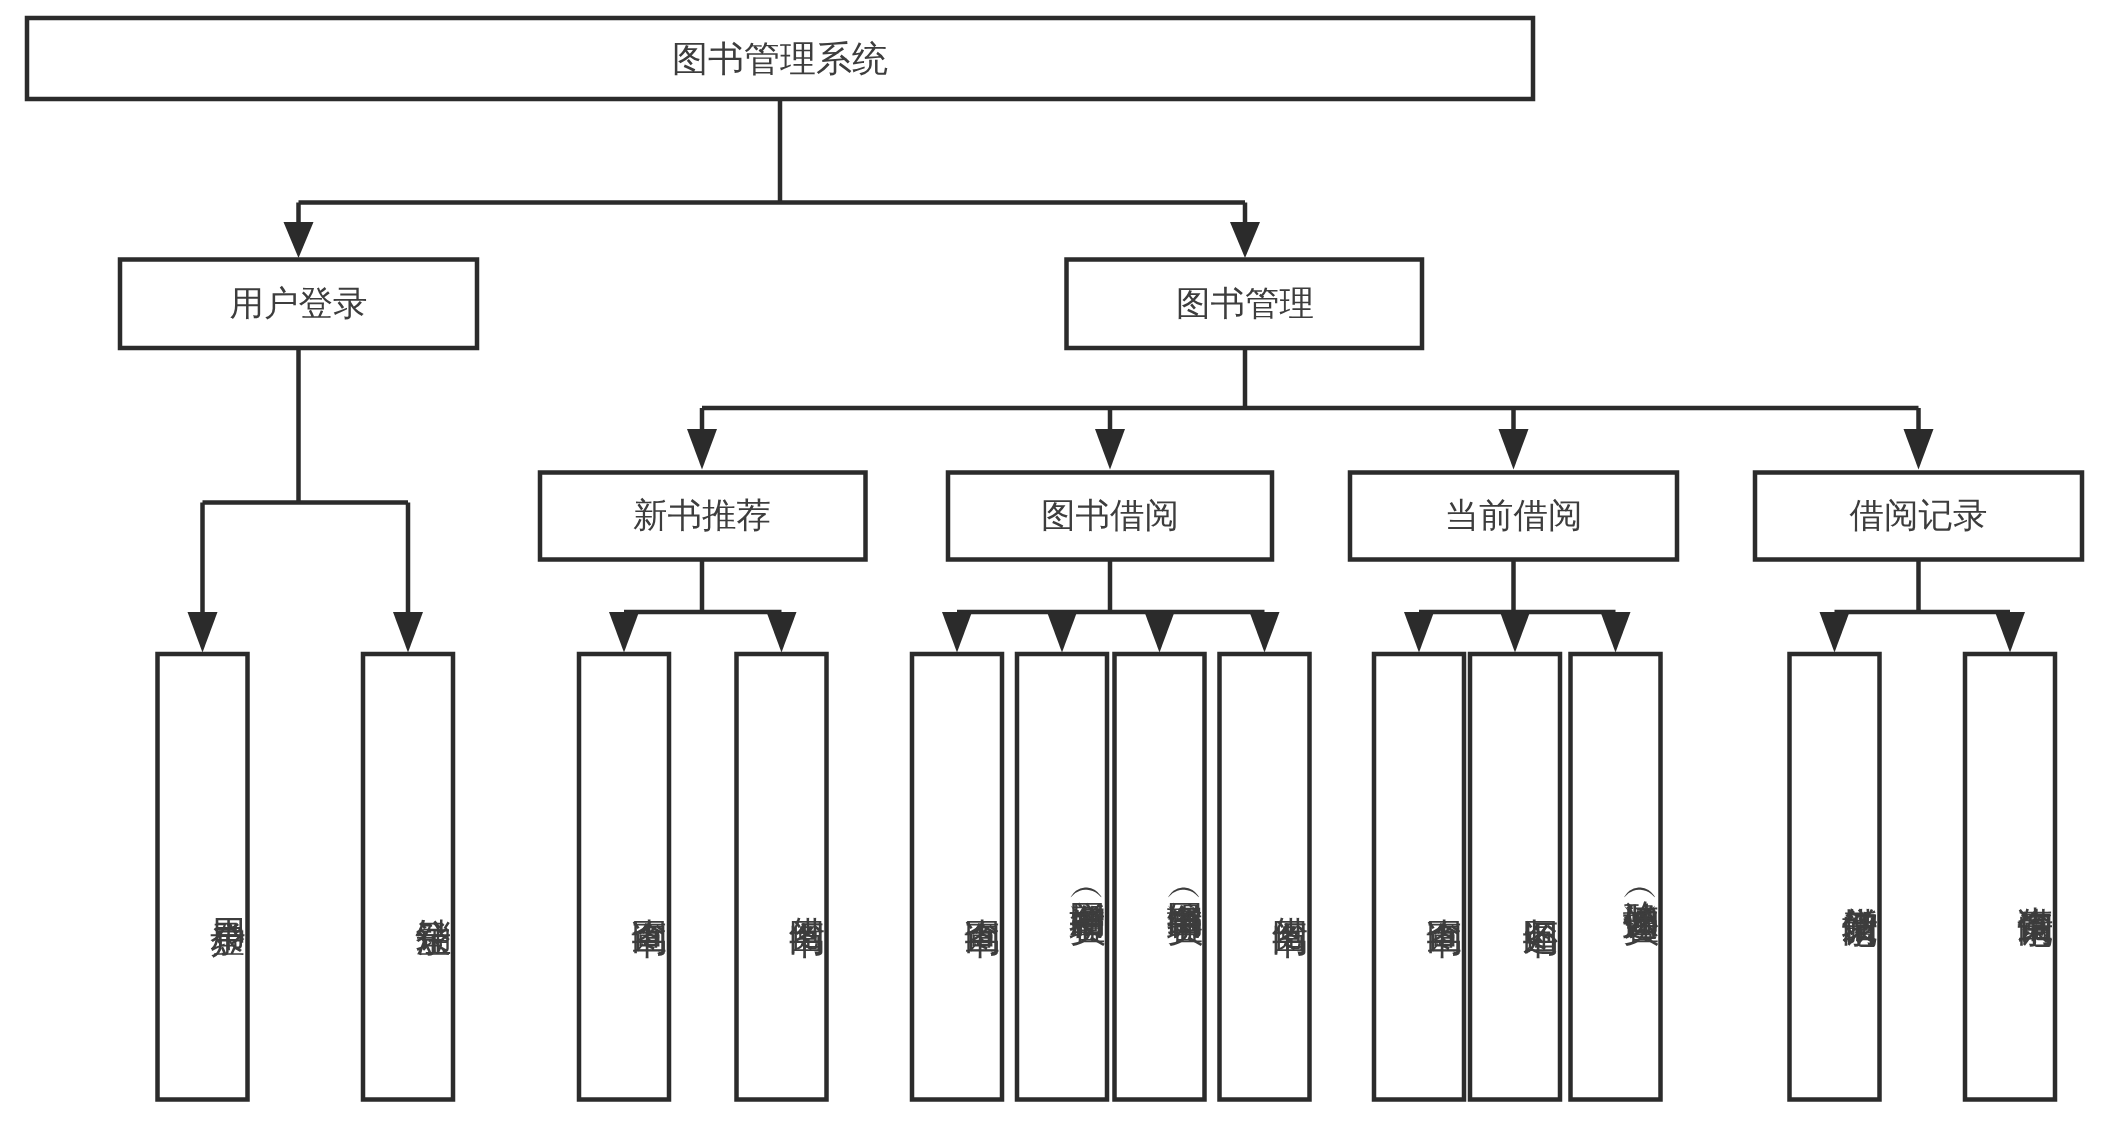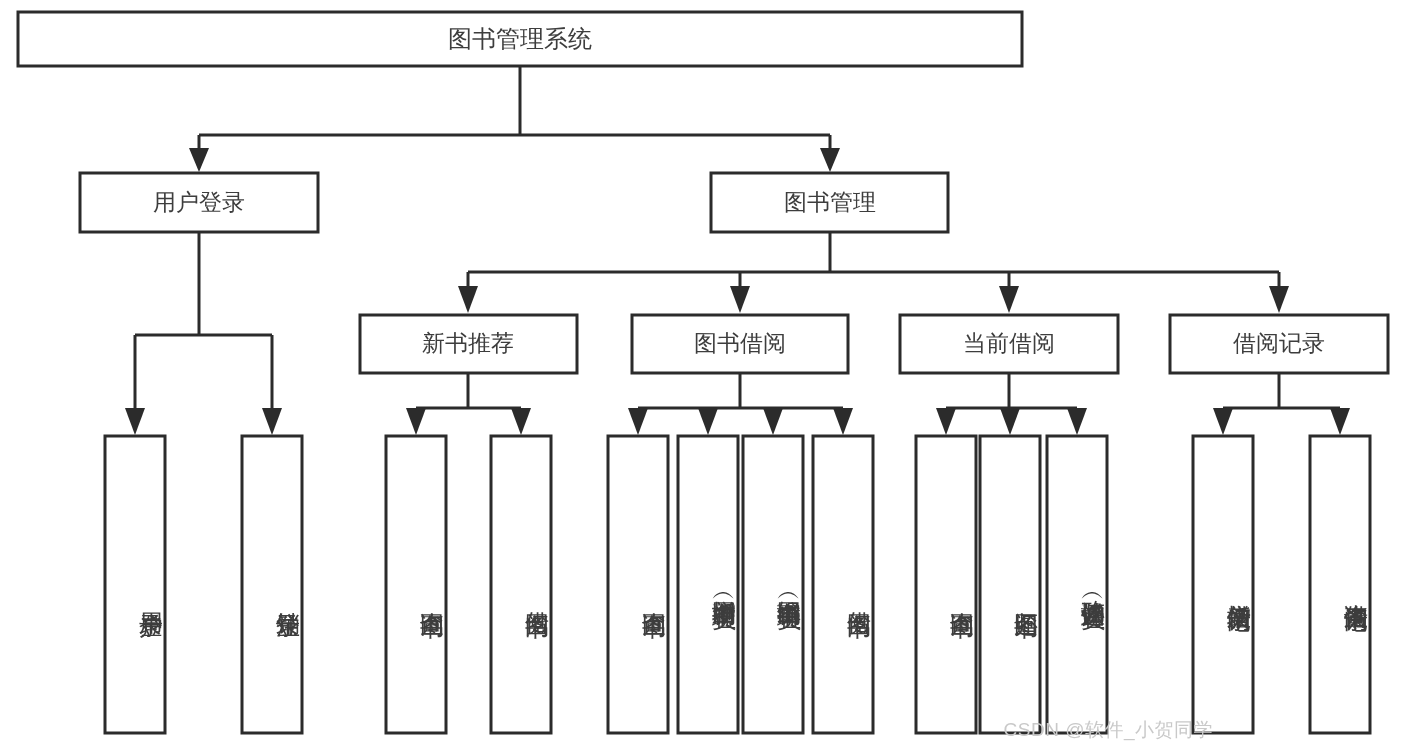--- a/index.html
+++ b/index.html
@@ -193,14 +193,13 @@
   <div class="vlabel-wrap" style="left:743px; top:443px; width:60px; height:285px;">编辑图书（管理员）</div>
   <div class="vlabel-wrap" style="left:813px; top:470px; width:60px; height:250px;">借阅图书</div>
 
   <div class="vlabel-wrap" style="left:916px; top:470px; width:60px; height:250px;">查询图书</div>
   <div class="vlabel-wrap" style="left:980px; top:470px; width:60px; height:250px;">归还图书</div>
   <div class="vlabel-wrap" style="left:1047px; top:443px; width:60px; height:285px;">确认归还（管理员）</div>
 
   <div class="vlabel-wrap" style="left:1193px; top:450px; width:60px; height:275px;">新增借阅记录</div>
   <div class="vlabel-wrap" style="left:1310px; top:450px; width:60px; height:275px;">查询借阅记录</div>
 
-  <div class="watermark">CSDN @软件_小贺同学</div>
 </div>
 
 </body></html>

